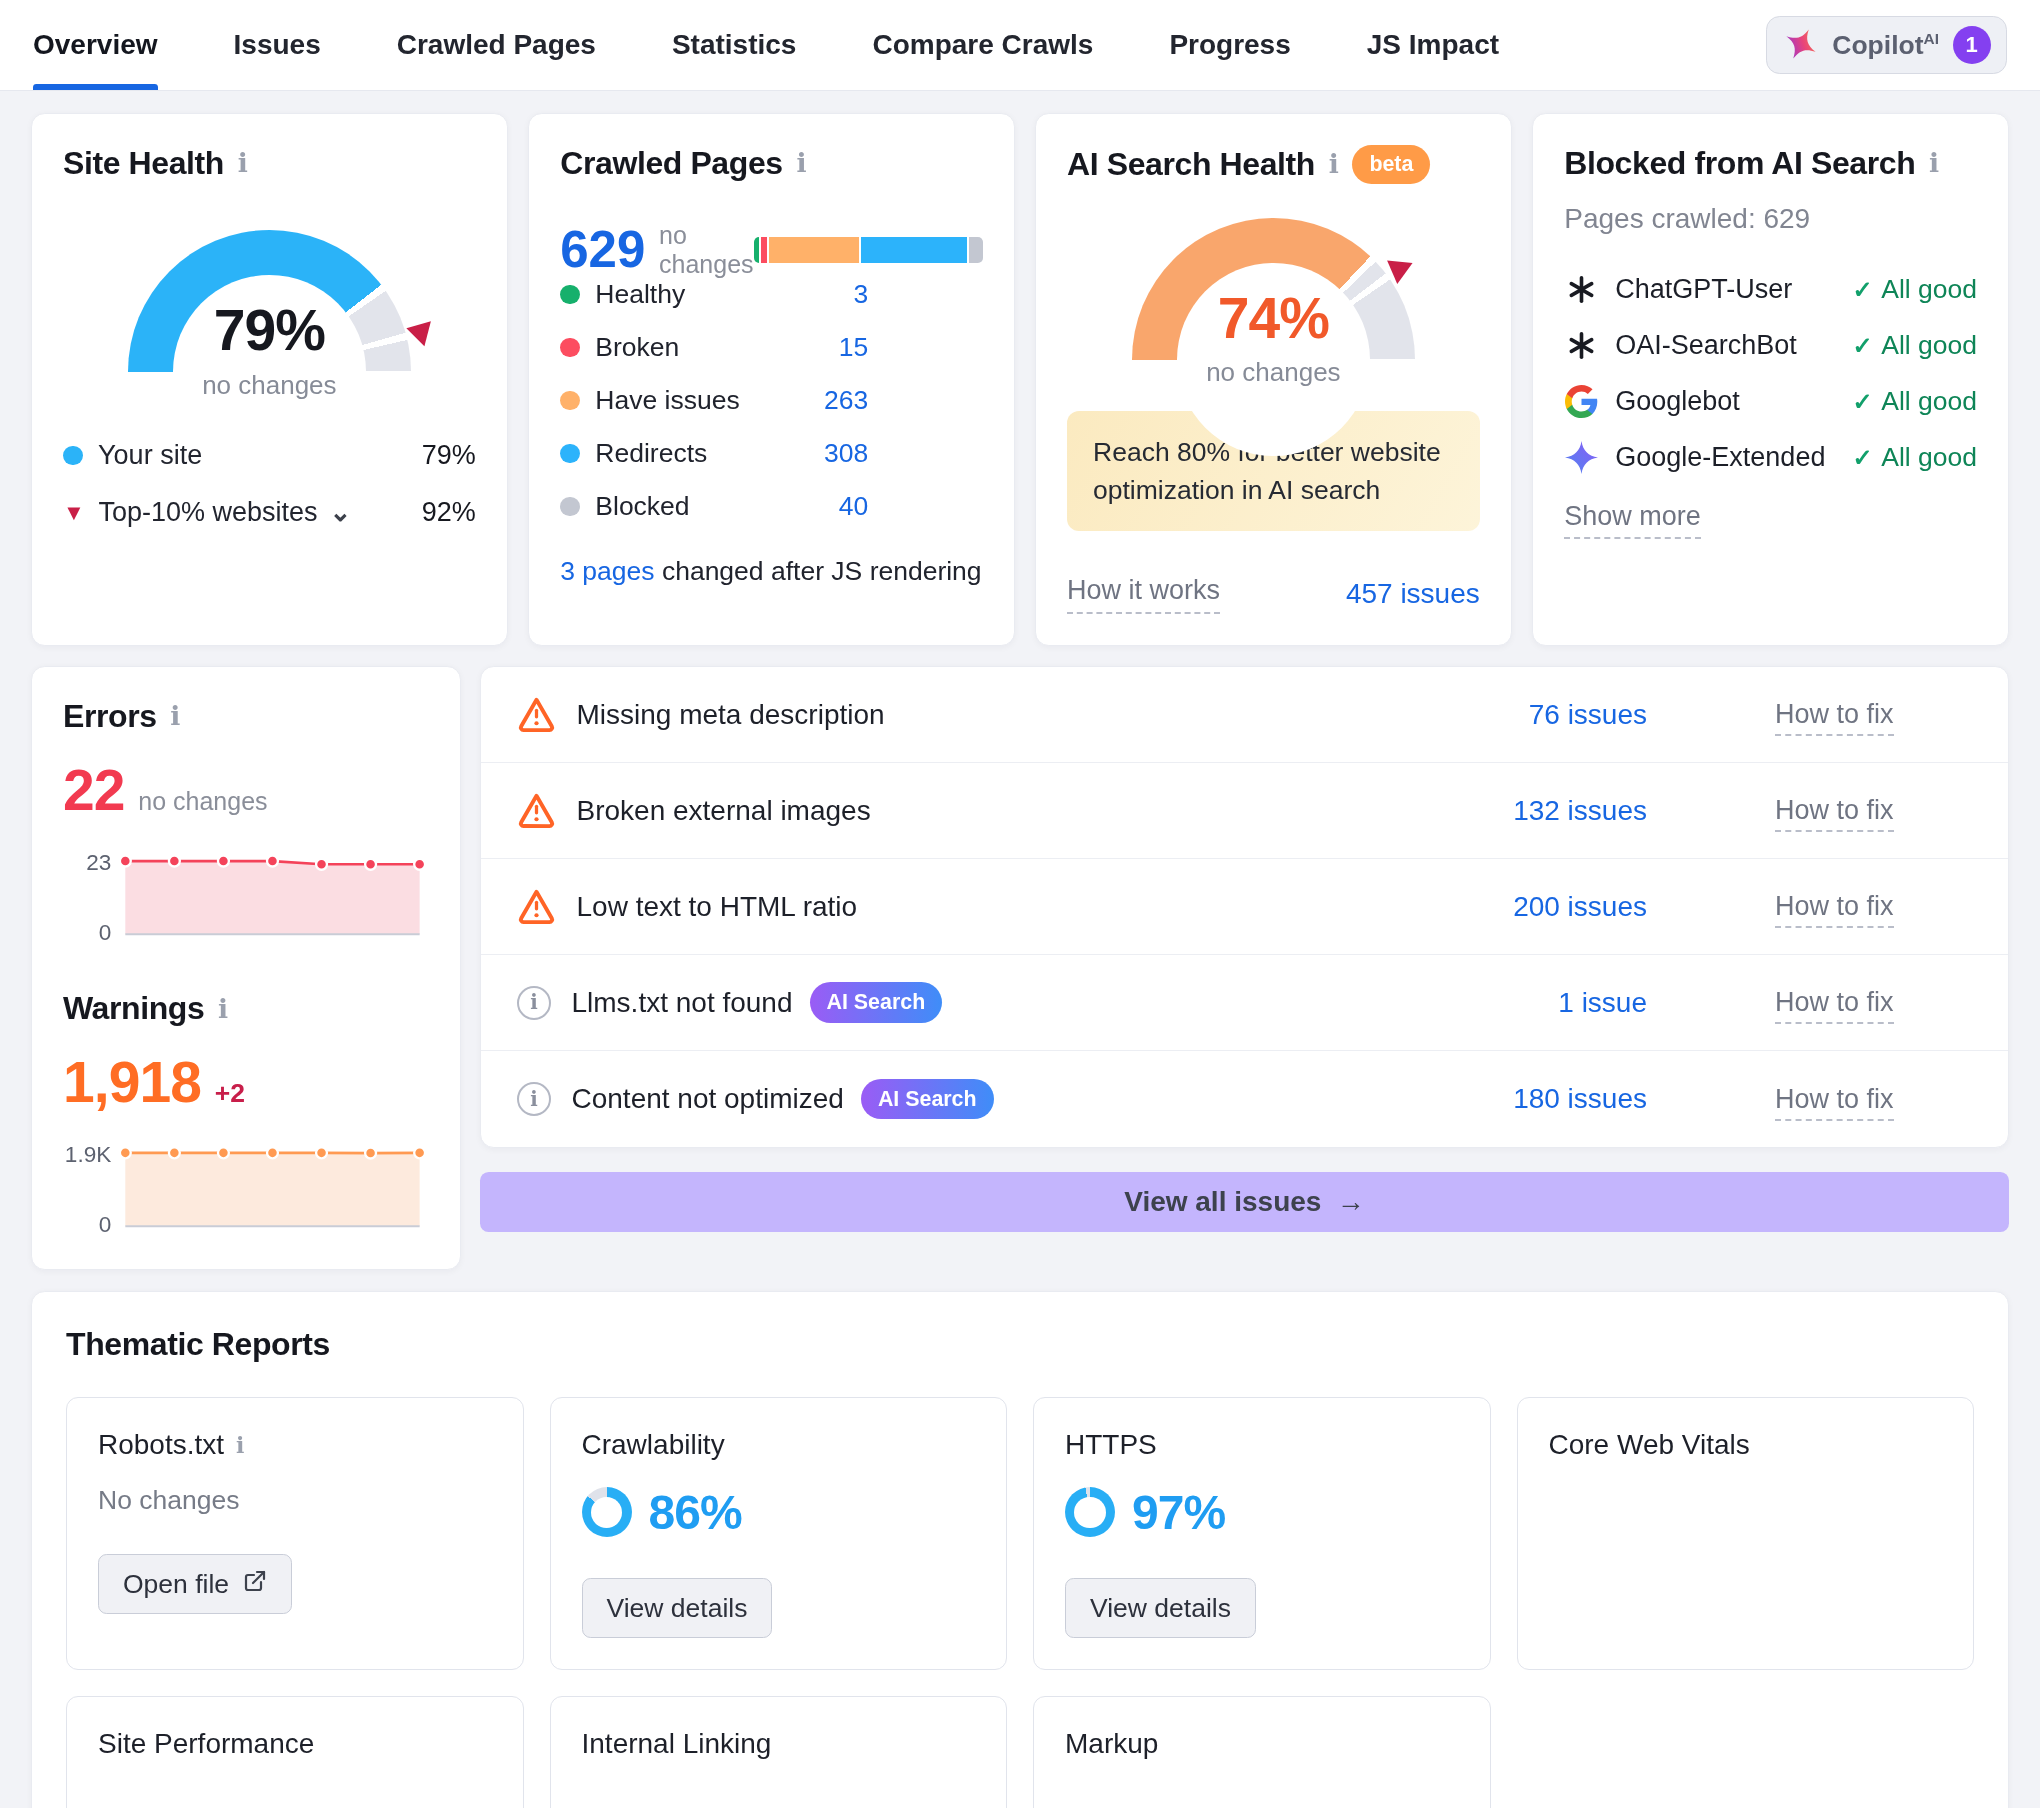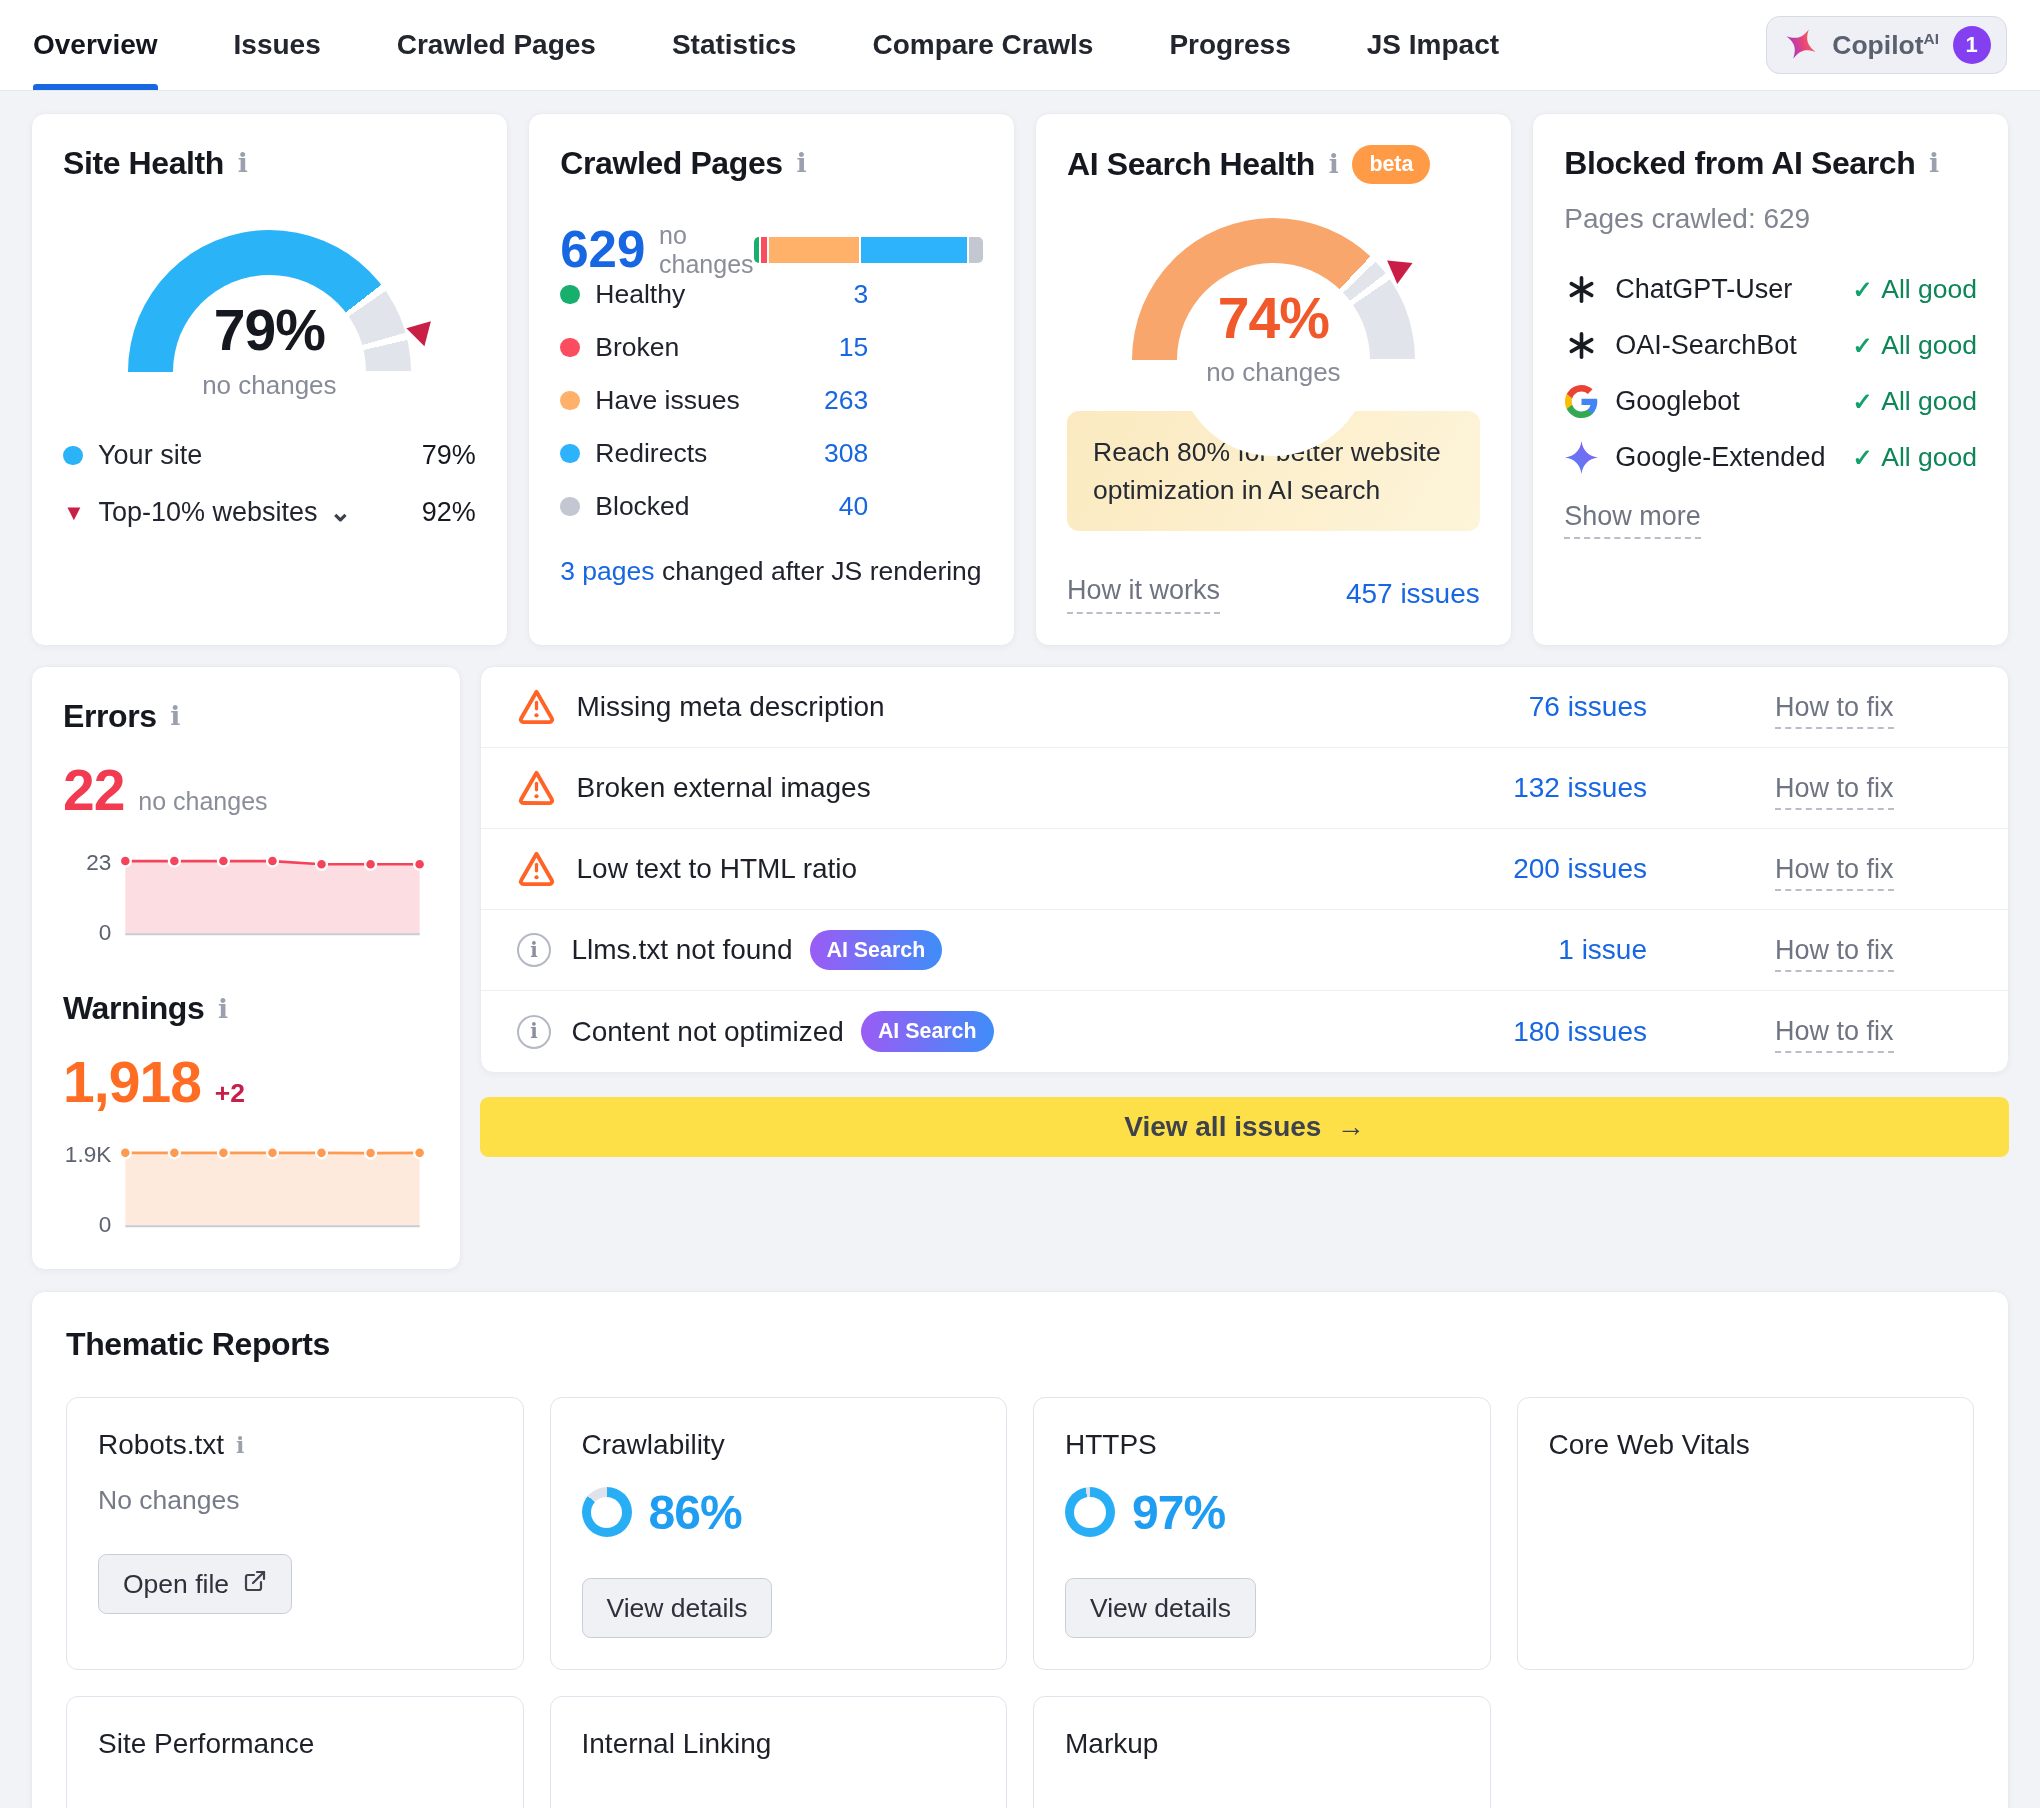--- a/index.html
+++ b/index.html
@@ -82,29 +82,29 @@
   .big-number-row { display:flex; align-items:baseline; margin-top:22px; gap:13.7px; }
   .big-number { font-size:57px; font-weight:800; letter-spacing:-0.9px; }
   .big-number.red { color:#f23a50; }
   .big-number.orange { color:#ff6d24; }
   .bn-change { font-size:25px; color:#8a8e99; }
   .bn-delta { font-size:26.5px; font-weight:700; color:#c81e4a; }
   .spark { margin-top:24px; width:100%; }
   .warn-block { margin-top:39px; }
 
   .issues-card { padding:0; }
-  .issue-row { display:flex; align-items:center; height:81px; padding:0 36px; border-bottom:1.7px solid #eceef3; }
+  .issue-row { display:flex; align-items:center; height:96px; padding:0 36px; border-bottom:1.7px solid #eceef3; }
   .issue-row:last-child { border-bottom:none; }
   .issue-label { font-size:28px; color:#1d2029; margin-left:20.5px; }
   .ai-badge { margin-left:17px; background:linear-gradient(90deg,#9a5cf5,#3f8df8); color:#fff; font-size:21.4px; font-weight:600; padding:7.7px 17px; border-radius:855px; }
   .issue-count { margin-left:auto; min-width:223px; text-align:right; font-size:28px; color:#1766e2; cursor:pointer; }
   .issue-fix { width:197px; margin-left:128px; font-size:27px; color:#6f7482; }
   .issue-fix span { border-bottom:2.6px dashed #b9bdc9; padding-bottom:5.1px; cursor:pointer; }
   .info-circle { width:34px; height:34px; border:2.6px solid #b4b8c4; border-radius:50%; color:#8a8f9d; font-family:"DejaVu Serif", serif; font-weight:700; font-size:19.7px; display:flex; align-items:center; justify-content:center; flex:none; }
-  .view-all { margin-top:24px; height:60px; background:#fde047; border-radius:8.6px; display:flex; align-items:center; justify-content:center; gap:15.4px; font-size:28px; font-weight:600; color:#3d424d; cursor:pointer; }
+  .view-all { margin-top:24px; height:60px; background:#c4b5fd; border-radius:8.6px; display:flex; align-items:center; justify-content:center; gap:15.4px; font-size:28px; font-weight:600; color:#3d424d; cursor:pointer; }
 
   
   .thematic { margin-top:20.5px; padding:34px 34px 39px; }
   .th-grid { margin-top:34px; display:grid; grid-template-columns:repeat(4,1fr); gap:26px; }
   .th-card { border:1.7px solid #e1e4ec; border-radius:12px; padding:31px; min-height:267px; display:flex; flex-direction:column; align-items:flex-start; }
   .th-title-row { display:flex; align-items:center; gap:12px; }
   .th-title { font-size:28px; color:#1d2029; }
   .th-sub { margin-top:24px; font-size:26.5px; color:#767b87; }
   .th-text { margin-top:22px; font-size:26.5px; color:#6e7380; line-height:1.5; }
   .donut-row { margin-top:24px; display:flex; align-items:center; gap:17px; }

